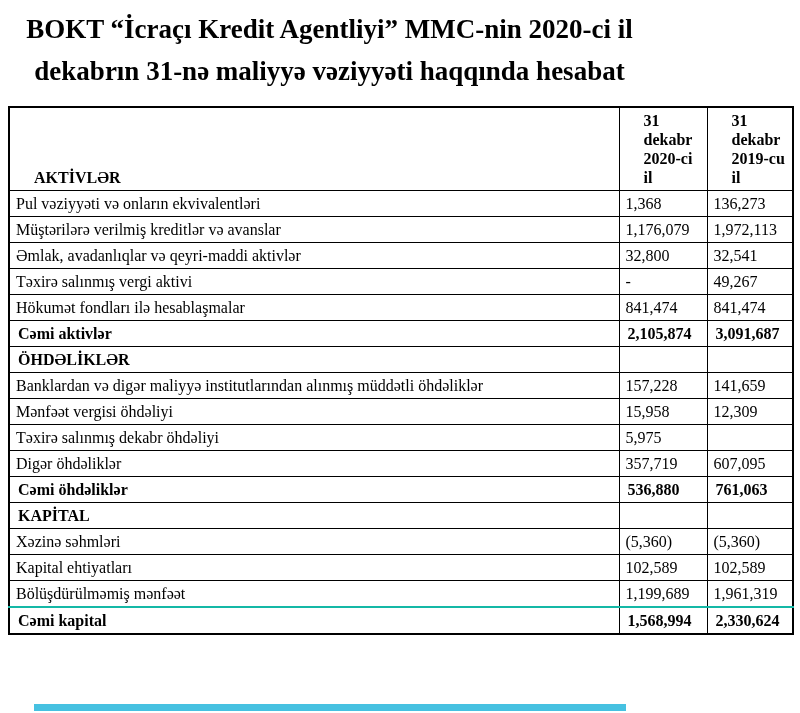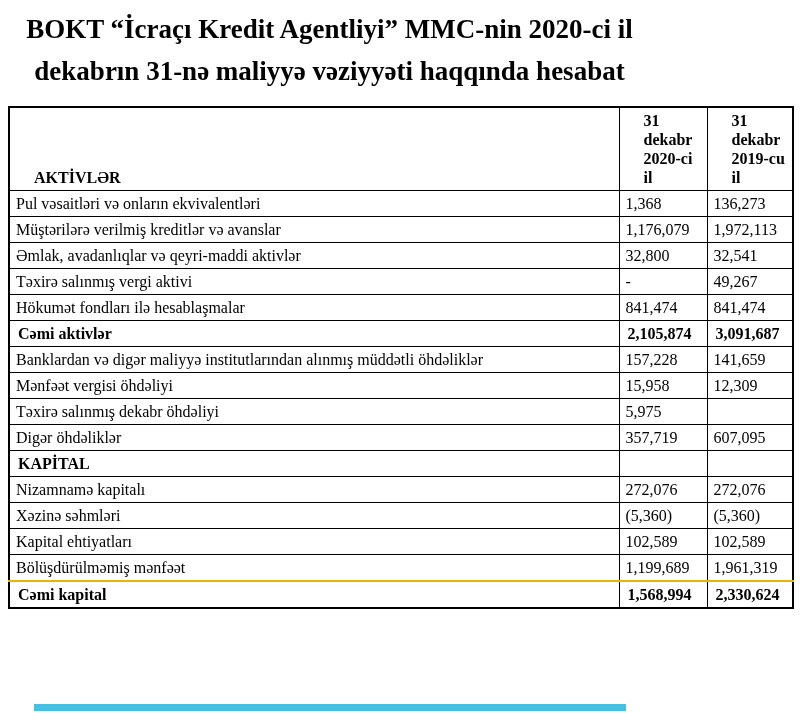--- a/index.html
+++ b/index.html
@@ -54,21 +54,21 @@
     padding-left: 24px;
   }
   table.fin th.label-head {
     vertical-align: bottom;
   }
   table.fin tr.bold td {
     font-weight: bold;
     padding-left: 8px;
   }
   table.fin tr.thick-top td {
-    border-top: 2px solid #eab308;
+    border-top: 2px solid #14b8a6;
   }
   .footer-bar {
     position: absolute;
     left: 50%;
     transform: translateX(-50%);
     bottom: 2px;
     width: 592px;
     height: 7px;
   }
 </style>
@@ -91,21 +91,21 @@
         <th class="label-head">AKTİVLƏR</th>
         <th>31
 dekabr
 2020-ci il</th>
         <th>31 dekabr
 2019-cu il</th>
       </tr>
     </thead>
     <tbody>
         <tr>
-          <td>Pul vəsaitləri və onların ekvivalentləri</td>
+          <td>Pul vəziyyəti və onların ekvivalentləri</td>
           <td>1,368</td>
           <td>136,273</td>
         </tr>
         <tr>
           <td>Müştərilərə verilmiş kreditlər və avanslar</td>
           <td>1,176,079</td>
           <td>1,972,113</td>
         </tr>
         <tr>
           <td>Əmlak, avadanlıqlar və qeyri-maddi aktivlər</td>
@@ -120,20 +120,25 @@
         <tr>
           <td>Hökumət fondları ilə hesablaşmalar</td>
           <td>841,474</td>
           <td>841,474</td>
         </tr>
         <tr class="bold">
           <td>Cəmi aktivlər</td>
           <td>2,105,874</td>
           <td>3,091,687</td>
         </tr>
+        <tr class="bold">
+          <td>ÖHDƏLİKLƏR</td>
+          <td></td>
+          <td></td>
+        </tr>
         <tr>
           <td>Banklardan və digər maliyyə institutlarından alınmış müddətli öhdəliklər</td>
           <td>157,228</td>
           <td>141,659</td>
         </tr>
         <tr>
           <td>Mənfəət vergisi öhdəliyi</td>
           <td>15,958</td>
           <td>12,309</td>
         </tr>
@@ -141,28 +146,28 @@
           <td>Təxirə salınmış dekabr öhdəliyi</td>
           <td>5,975</td>
           <td></td>
         </tr>
         <tr>
           <td>Digər öhdəliklər</td>
           <td>357,719</td>
           <td>607,095</td>
         </tr>
         <tr class="bold">
+          <td>Cəmi öhdəliklər</td>
+          <td>536,880</td>
+          <td>761,063</td>
+        </tr>
+        <tr class="bold">
           <td>KAPİTAL</td>
           <td></td>
           <td></td>
-        </tr>
-        <tr>
-          <td>Nizamnamə kapitalı</td>
-          <td>272,076</td>
-          <td>272,076</td>
         </tr>
         <tr>
           <td>Xəzinə səhmləri</td>
           <td>(5,360)</td>
           <td>(5,360)</td>
         </tr>
         <tr>
           <td>Kapital ehtiyatları</td>
           <td>102,589</td>
           <td>102,589</td>

